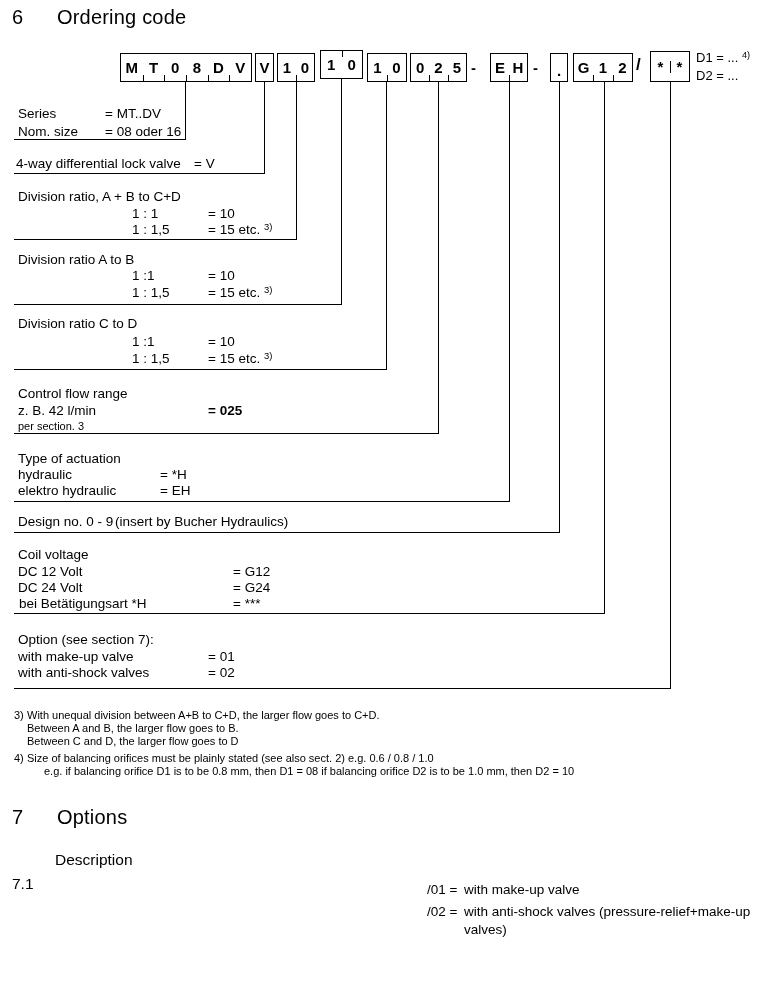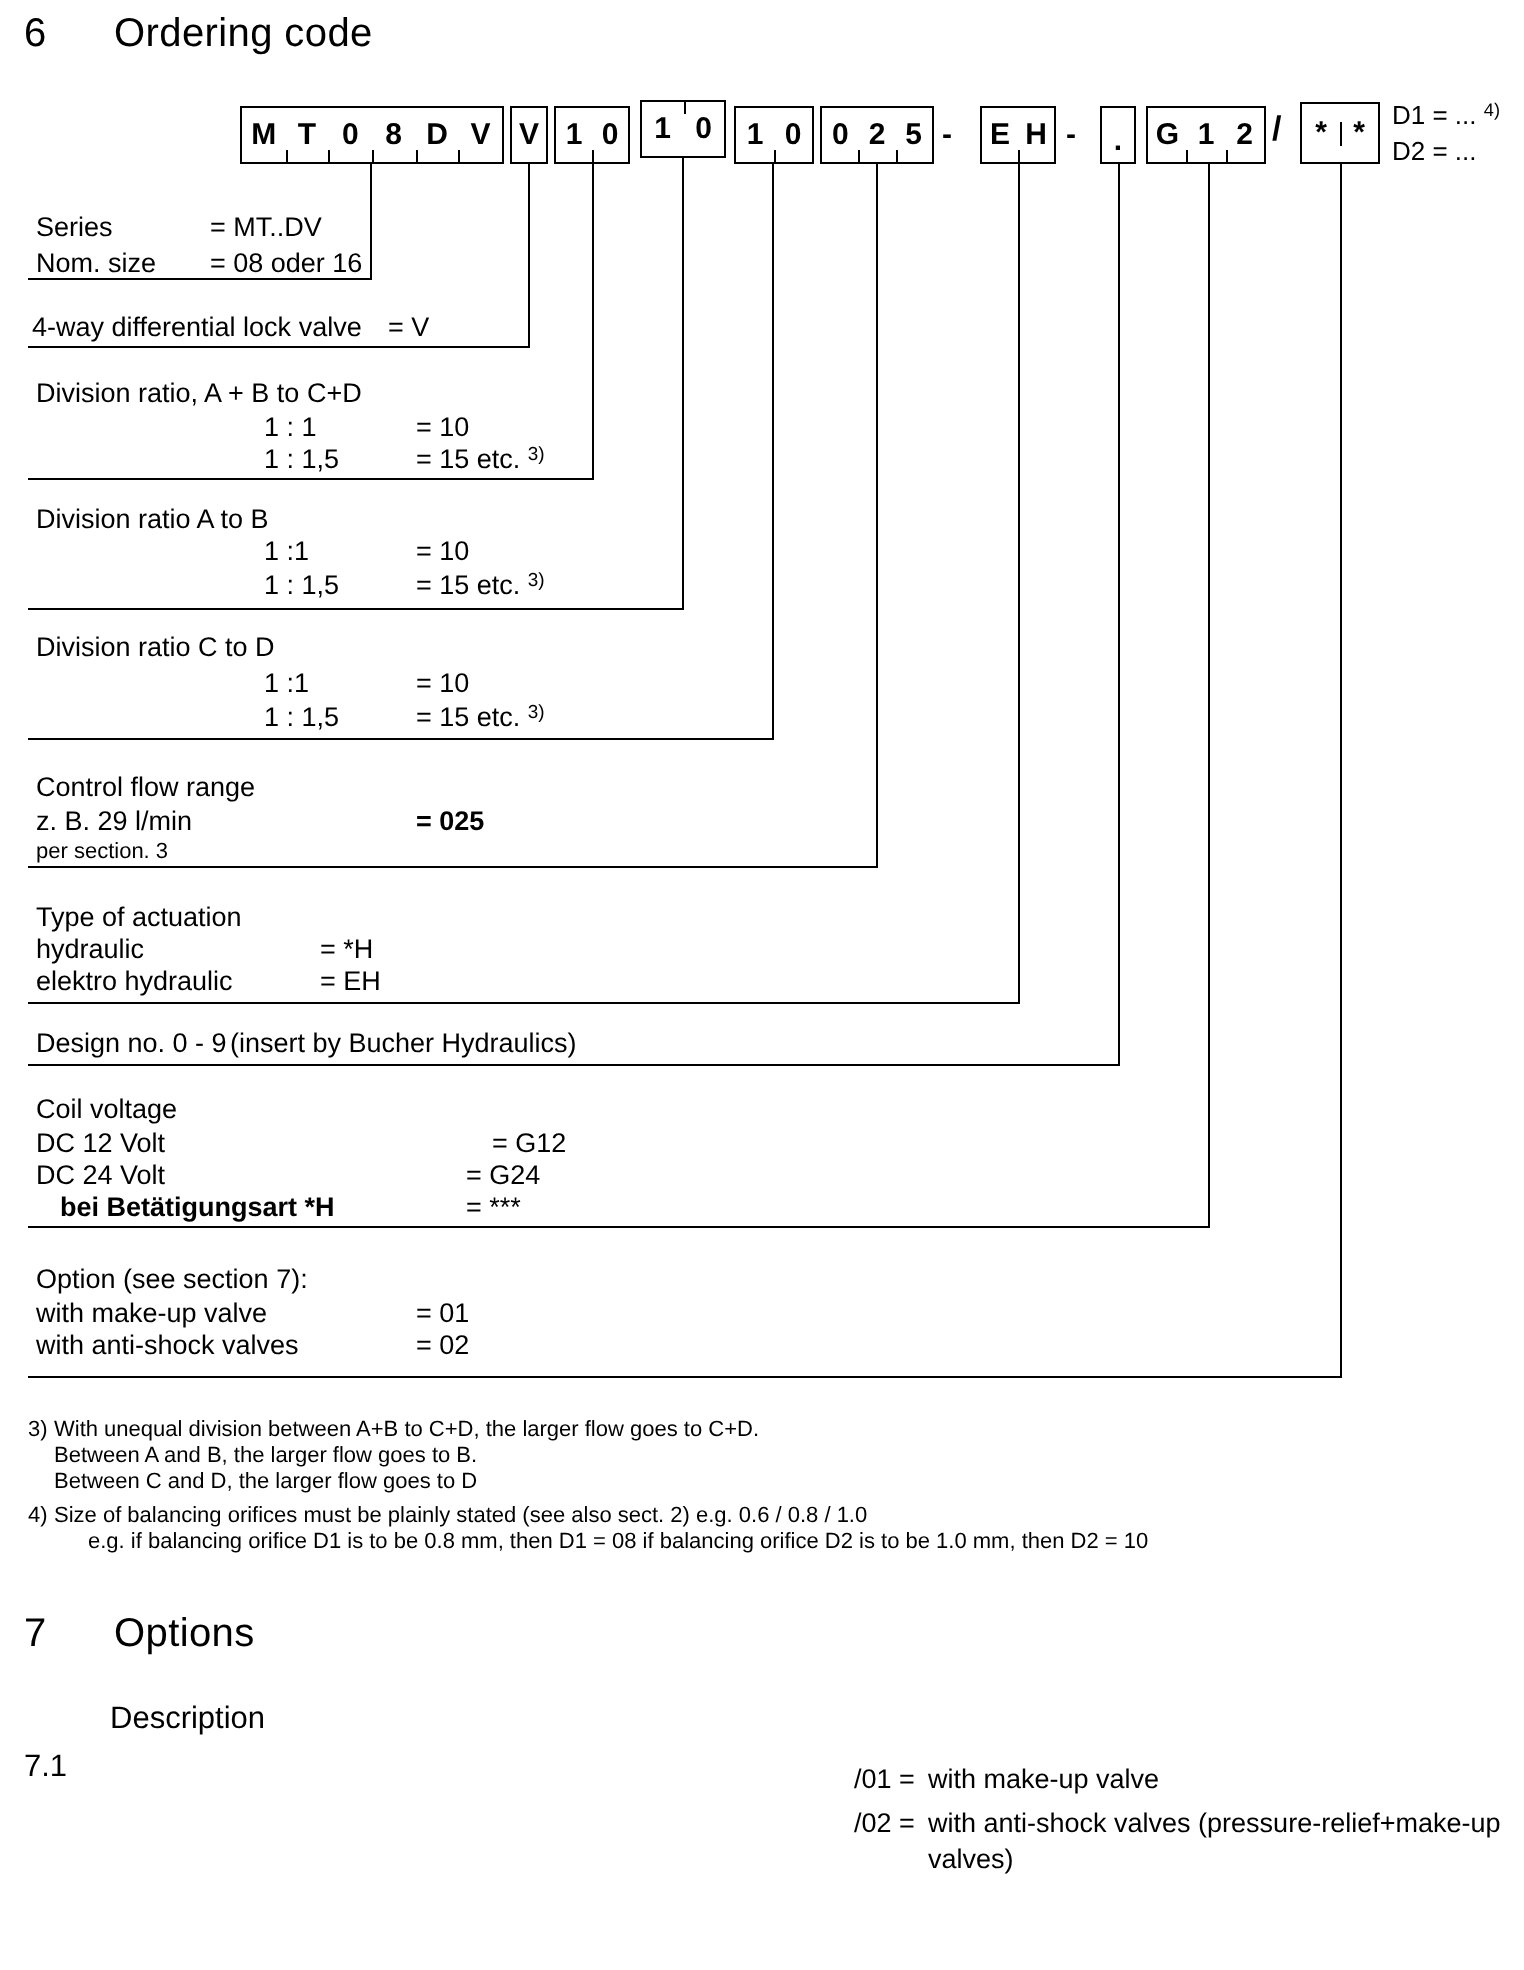--- a/index.html
+++ b/index.html
@@ -189,42 +189,42 @@
       </div>
       <div>
         <div class="abs t13" style="left:18px;top:316px;">Division ratio C to D</div>
         <div class="abs t13" style="left:132px;top:334px;">1 :1</div>
         <div class="abs t13" style="left:208px;top:334px;">= 10</div>
         <div class="abs t13" style="left:132px;top:351px;">1 : 1,5</div>
         <div class="abs t13" style="left:208px;top:351px;">= 15 etc. <sup>3)</sup></div>
       </div>
       <div>
         <div class="abs t13" style="left:18px;top:386px;">Control flow range</div>
-        <div class="abs t13" style="left:18px;top:403px;">z. B. 29 l/min</div>
+        <div class="abs t13" style="left:18px;top:403px;">z. B. 42 l/min</div>
         <div class="abs t13" style="left:208px;top:403px;font-weight:bold;">= 025</div>
         <div class="abs t11" style="left:18px;top:420px;">per section. 3</div>
       </div>
       <div>
         <div class="abs t13" style="left:18px;top:451px;">Type of actuation</div>
         <div class="abs t13" style="left:18px;top:467px;">hydraulic</div>
         <div class="abs t13" style="left:160px;top:467px;">= *H</div>
         <div class="abs t13" style="left:18px;top:483px;">elektro hydraulic</div>
         <div class="abs t13" style="left:160px;top:483px;">= EH</div>
       </div>
       <div>
         <div class="abs t13" style="left:18px;top:514px;">Design no. 0 - 9</div>
         <div class="abs t13" style="left:115px;top:514px;">(insert by Bucher Hydraulics)</div>
       </div>
       <div>
         <div class="abs t13" style="left:18px;top:547px;">Coil voltage</div>
         <div class="abs t13" style="left:18px;top:564px;">DC 12 Volt</div>
-        <div class="abs t13" style="left:233px;top:564px;margin-left:13px;">= G12</div>
+        <div class="abs t13" style="left:233px;top:564px;">= G12</div>
         <div class="abs t13" style="left:18px;top:580px;">DC 24 Volt</div>
         <div class="abs t13" style="left:233px;top:580px;">= G24</div>
-        <div class="abs t13" style="left:30px;top:596px;font-weight:bold;">bei Betätigungsart *H</div>
+        <div class="abs t13" style="left:19px;top:596px;">bei Betätigungsart *H</div>
         <div class="abs t13" style="left:233px;top:596px;">= ***</div>
       </div>
       <div>
         <div class="abs t13" style="left:18px;top:632px;">Option (see section 7):</div>
         <div class="abs t13" style="left:18px;top:649px;">with make-up valve</div>
         <div class="abs t13" style="left:208px;top:649px;">= 01</div>
         <div class="abs t13" style="left:18px;top:665px;">with anti-shock valves</div>
         <div class="abs t13" style="left:208px;top:665px;">= 02</div>
       </div>
     </div>

